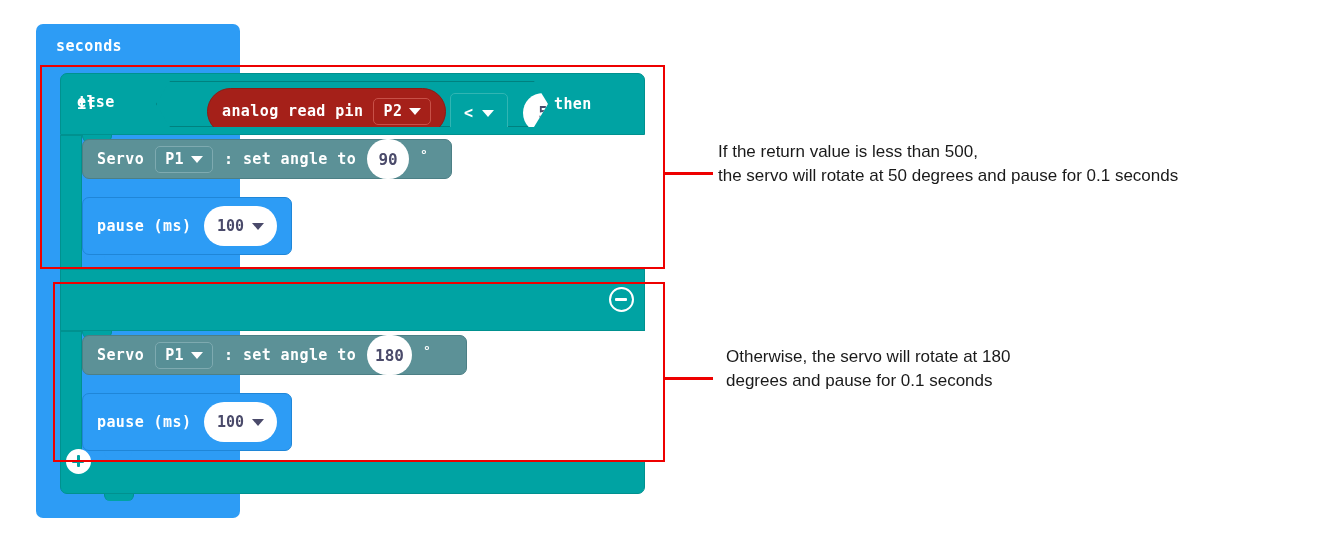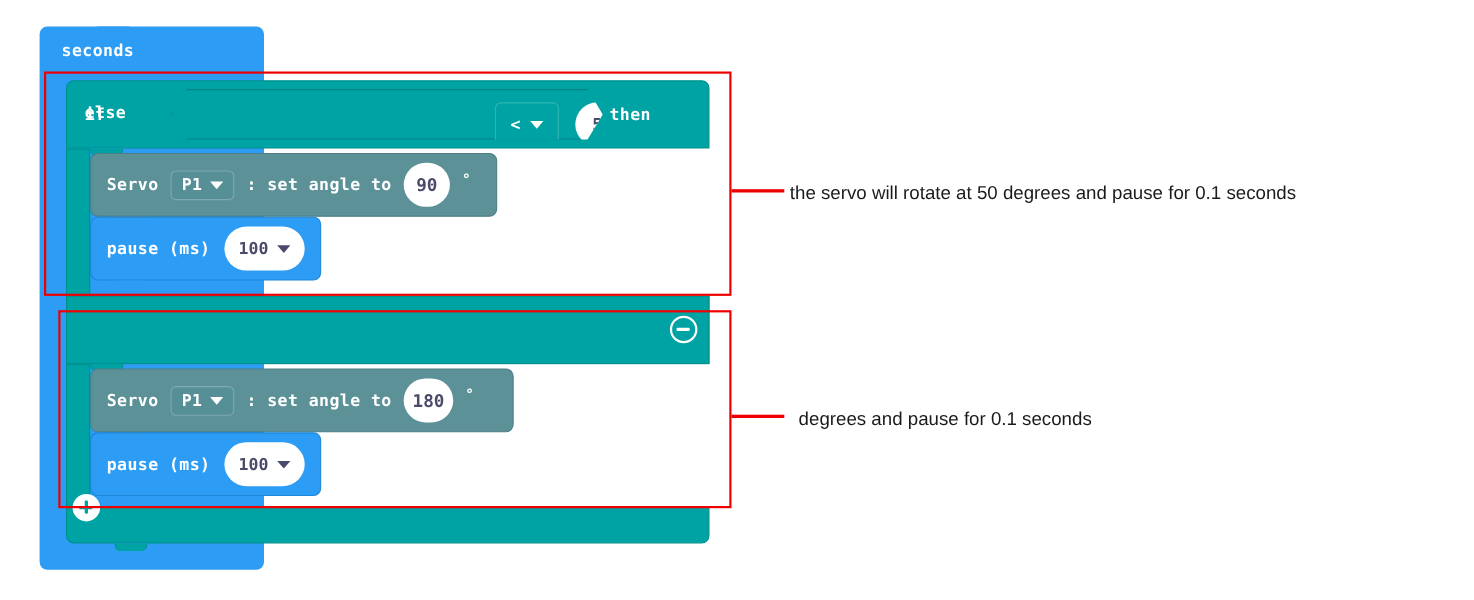--- a/index.html
+++ b/index.html
@@ -225,21 +225,21 @@
   .servo-block {
     position: absolute;
     background: #5c9197;
     border: 1px solid #4c7f85;
     border-radius: 7px;
     box-sizing: border-box;
     display: flex;
     align-items: center;
     gap: 11px;
     padding: 0 14px;
-    height: 58px;
+    height: 40px;
   }
   .deg-sign {
     font-family: "DejaVu Sans Mono", monospace;
     font-size: 13px;
     font-weight: bold;
     color: #ffffff;
     position: relative;
     top: -5px;
   }
   .num-white-round {
@@ -356,20 +356,27 @@
   </div>
 
   <div class="ifelse">
 
     <div class="teal-bar if-header"></div>
     <div class="inner-notch" style="left:22px; top:62px; background:#00a3a3; border-left:1px solid #00918f; border-right:1px solid #00918f;"></div>
     <div class="blk-text if-label">if</div>
 
     <div class="compare-hex">
 
+      <div class="reporter-red">
+        <span class="blk-text">analog read pin</span>
+        <span class="dd-field dd-red">
+          <span class="blk-text">P2</span>
+          <span class="caret"></span>
+        </span>
+      </div>
 
       <div class="op-box">
         <span class="blk-text">&lt;</span>
         <span class="caret"></span>
       </div>
 
       <div class="num-oval num-500">500</div>
     </div>
 
     <div class="blk-text then-label">then</div>
@@ -426,19 +433,19 @@
     <div class="inner-notch" style="left:44px; top:378px; background:#2d9cf5;"></div>
 
     <div class="teal-bar close-band"></div>
     <div class="inner-notch" style="left:44px; top:421px; background:#00a3a3; border-left:1px solid #00918f; border-right:1px solid #00918f;"></div>
   </div>
 
   <div class="circ-icon circ-plus circ-plus-white-bg" style="left:66px; top:449px;"></div>
 
   <div class="ann-rect" style="left:40px; top:65px; width:625px; height:204px;"></div>
   <div class="ann-leader" style="left:665px; top:172px; width:48px;"></div>
-  <div class="ann-text" style="left:718px; top:140px; width:600px;"><br><span>the servo will rotate at 50 degrees and pause for 0.1 seconds</span></div>
+  <div class="ann-text" style="left:718px; top:140px; width:600px;"><span>If the return value is less than 500,</span><br><span>the servo will rotate at 50 degrees and pause for 0.1 seconds</span></div>
 
   <div class="ann-rect" style="left:53px; top:282px; width:612px; height:180px;"></div>
   <div class="ann-leader" style="left:665px; top:377px; width:48px;"></div>
-  <div class="ann-text" style="left:726px; top:345px; width:600px;"><br><span> degrees and pause for 0.1 seconds</span></div>
+  <div class="ann-text" style="left:726px; top:345px; width:600px;"><span>Otherwise, the servo will rotate at 180</span><br><span> degrees and pause for 0.1 seconds</span></div>
 
 </div>
 
 </body></html>

